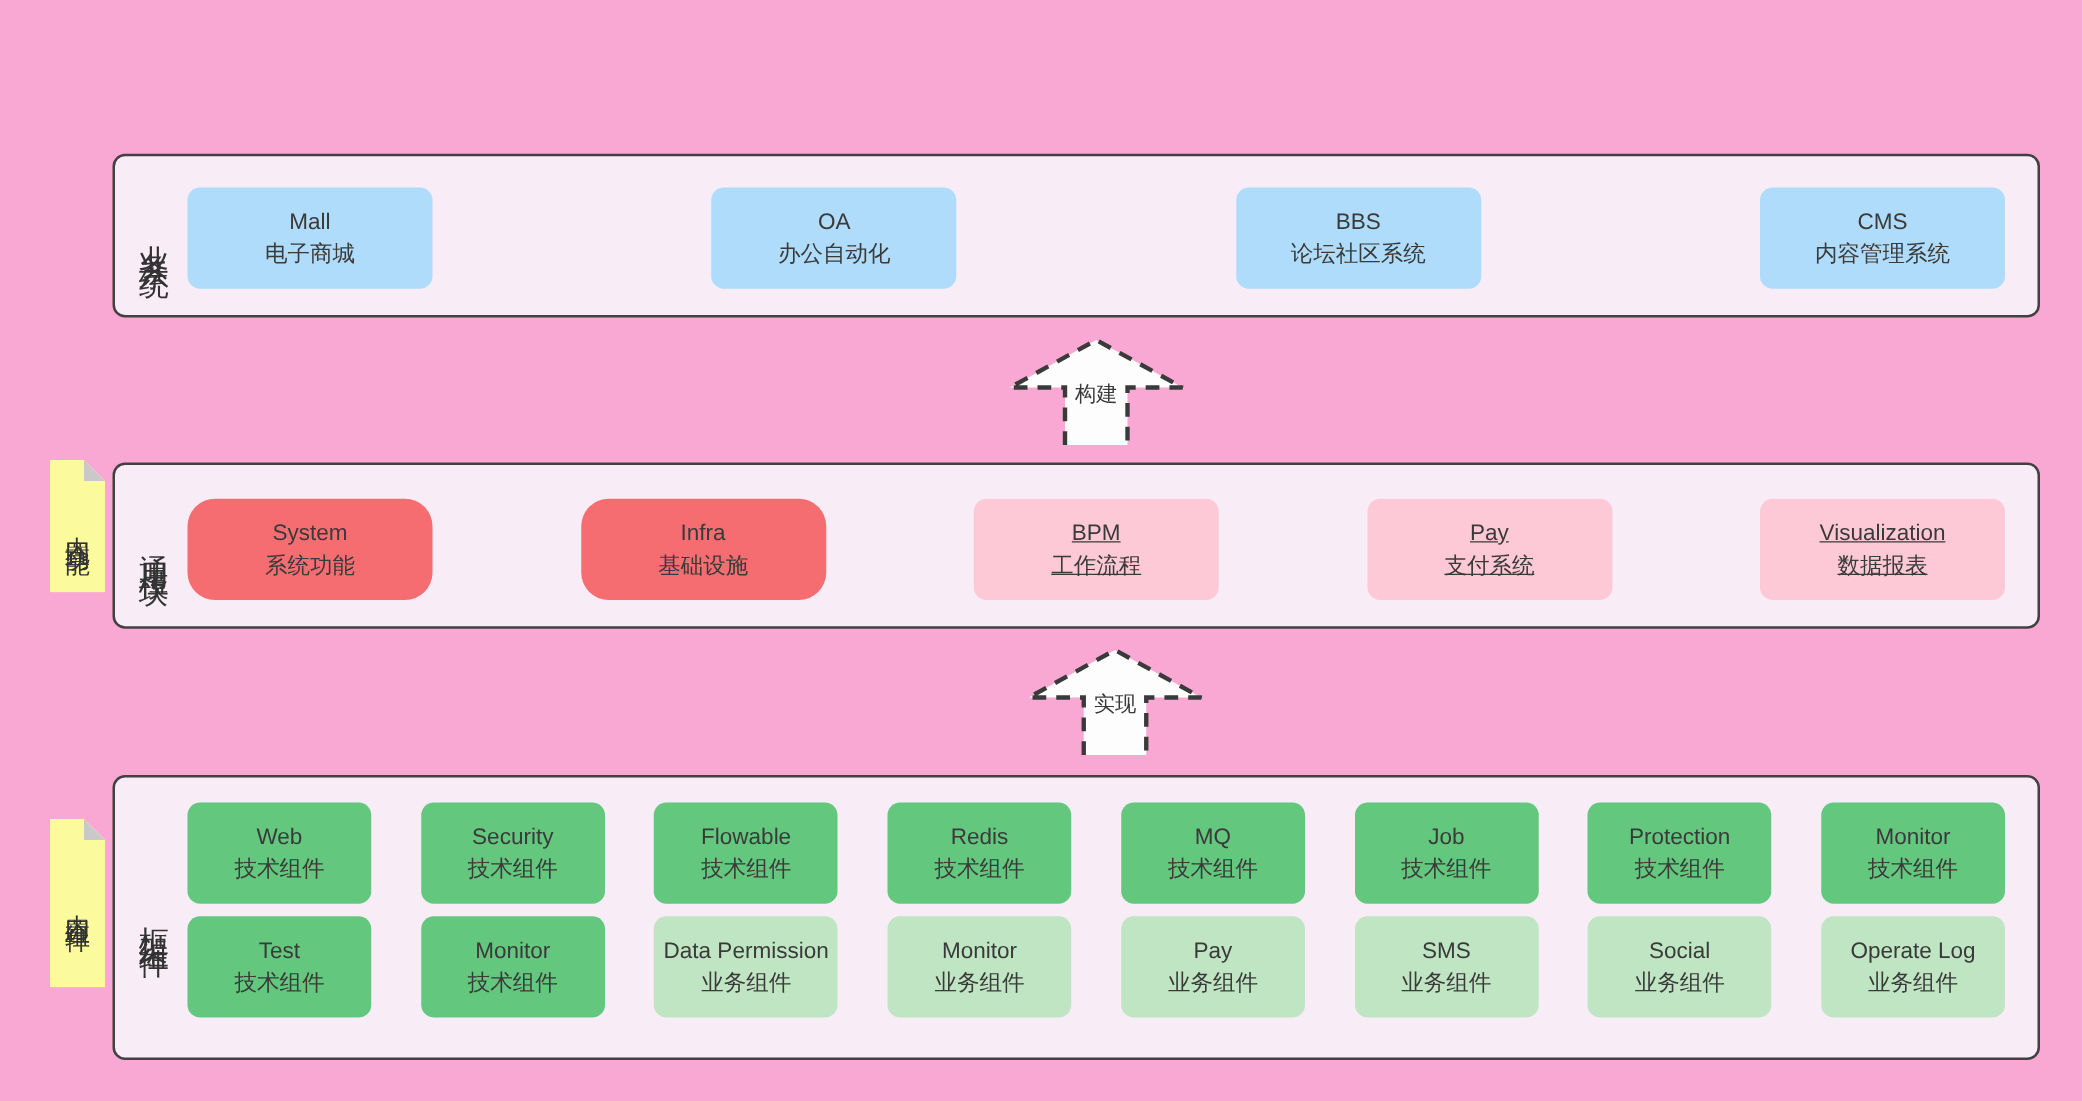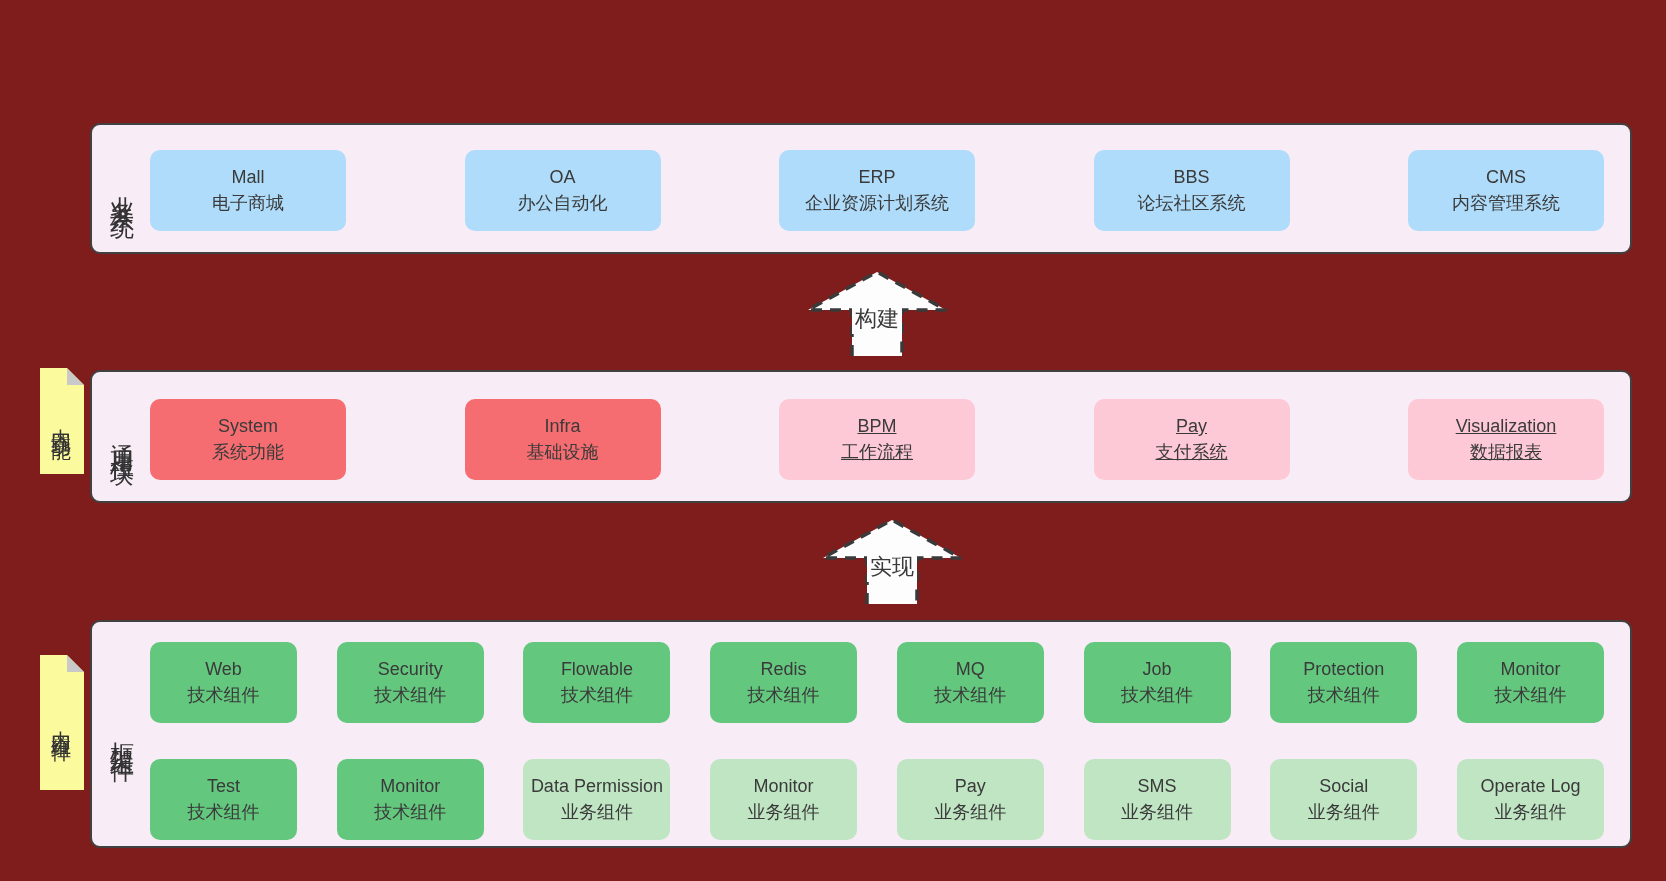--- a/index.html
+++ b/index.html
@@ -6,21 +6,21 @@
   body {
     background:#f8f8f8;
     font-family:"Liberation Sans","DejaVu Sans",sans-serif;
     color:#3a3a3a;
   }
   .canvas {
     position:relative;
     width:1666px;
     height:881px;
     overflow:hidden;
-    background:#7f1d1d;
+    background:#f9a8d4;
   }
   
   .band {
     position:absolute;
     left:90px;
     width:1542px;
     background:#f8edf6;
     border:2px solid #414141;
     border-radius:10px;
     box-sizing:border-box;
@@ -48,39 +48,39 @@
   }
   .band.business .row6 { top:25px; }
   .band.modules  .row6 { top:27px; }
 
   .grid8 {
     position:absolute;
     left:58px; right:26px; top:20px;
     display:grid;
     grid-template-columns:repeat(8,147px);
     justify-content:space-between;
-    row-gap:36px;
+    row-gap:10px;
   }
 
   .box {
     box-sizing:border-box;
     border-radius:10px;
     display:flex;
     flex-direction:column;
     align-items:center;
     justify-content:center;
     text-align:center;
     font-size:18px;
     line-height:1.42;
   }
   .row6  .box { width:196px; height:81px; }
   .grid8 .box { width:147px; height:81px; }
 
   .blue        { background:#aedcfa; }
-  .red         { background:#f56d70; }
+  .red         { background:#f56d70;border-radius:22px; }
   .pink        { background:#fec9d6;text-decoration:underline; }
   .green       { background:#63c77e; }
   .green-light { background:#bfe5c3; }
 
   
   .note {
     position:absolute;
     left:40px;
     width:44px;
     background:#fbfa9d;
@@ -108,21 +108,21 @@
 
   
   .arrow { position:absolute; width:146px; height:90px; }
   .arrow svg { display:block; }
   .arrow .alabel {
     position:absolute;
     left:50%; top:36px;
     transform:translateX(-50%);
     background:#fdfdfd;
     padding:0 3px;
-    font-size:22px;
+    font-size:17px;
     color:#3a3a3a;
     white-space:nowrap;
   }
   .arrow.a1 { left:804px; top:268px; }
   .arrow.a2 { left:819px; top:516px; }
 </style>
 </head>
 <body>
 
 <div class="canvas">
@@ -130,24 +130,20 @@
   <section class="band business">
     <div class="vlabel">业务系统</div>
     <div class="row6">
       <div class="box blue">
         <span>Mall</span>
         <span>电子商城</span>
       </div>
       <div class="box blue">
         <span>OA</span>
         <span>办公自动化</span>
-      </div>
-      <div class="box blue">
-        <span>ERP</span>
-        <span>企业资源计划系统</span>
       </div>
       <div class="box blue">
         <span>BBS</span>
         <span>论坛社区系统</span>
       </div>
       <div class="box blue">
         <span>CMS</span>
         <span>内容管理系统</span>
       </div>
     </div>

